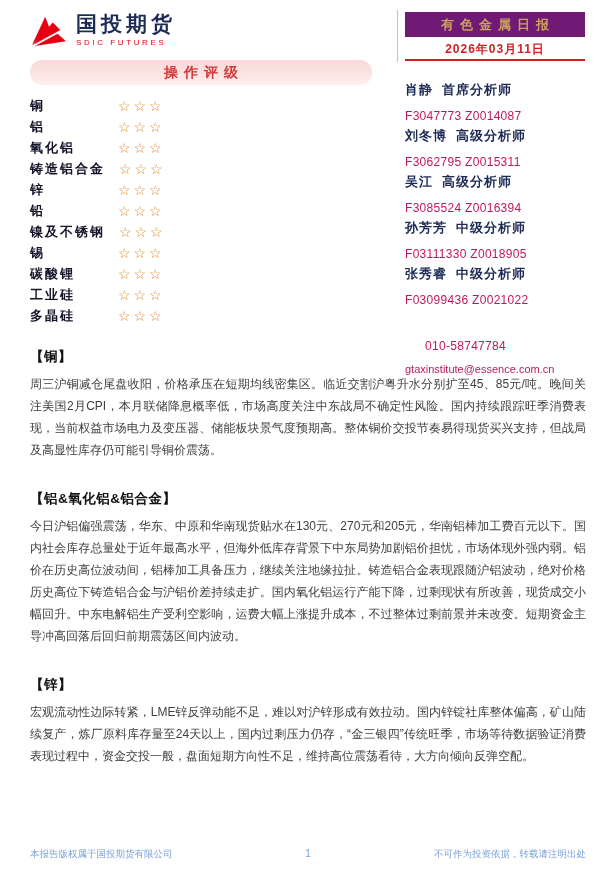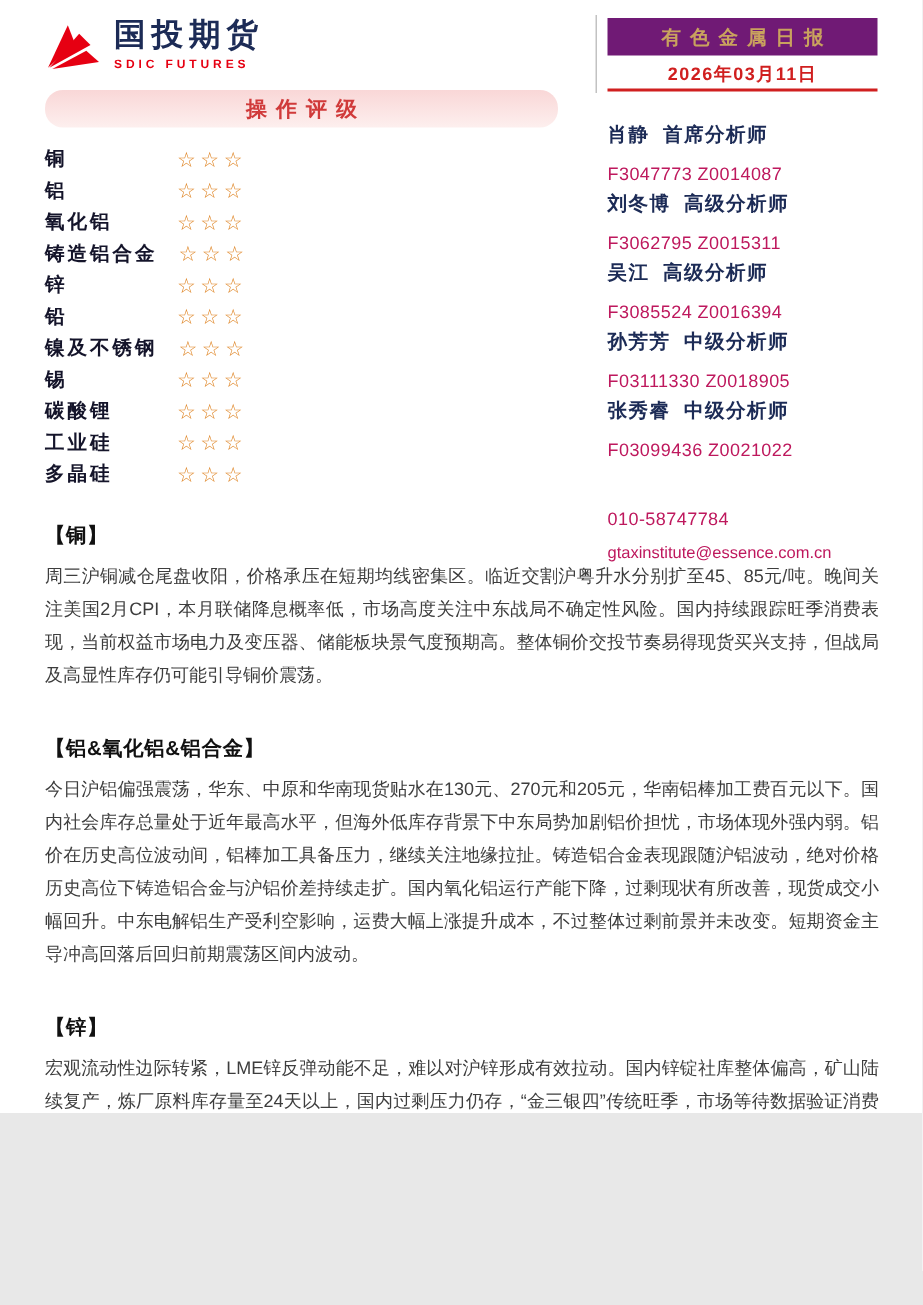--- a/index.html
+++ b/index.html
@@ -1,27 +1,27 @@
 <!DOCTYPE html>
 <html><head>
 <meta charset="utf-8">
 <style>
   html,body { margin:0; padding:0; background:#e8e8e8; }
   .page {
-    position:relative; width:615px; height:742px; margin:0 auto;
+    position:relative; width:615px; height:870px; margin:0 auto;
     background:#ffffff; overflow:hidden;
     font-family:"Liberation Sans", sans-serif;
   }
 
   
   .logo { position:absolute; top:13px; left:30px; display:flex; align-items:center; gap:8px; }
   .logo-icon svg { width:38px; height:34px; display:block; }
   .logo-text { display:flex; flex-direction:column; }
   .logo-cn { font-size:21px; font-weight:bold; color:#1c2b56; letter-spacing:4px; line-height:1.05; }
-  .logo-en { font-size:8px; color:#e60012; letter-spacing:2.6px; font-weight:bold; margin-top:2px; }
+  .logo-en { font-size:8px; color:#e60012; letter-spacing:2.6px; font-weight:normal; margin-top:2px; }
 
   .vdivider { position:absolute; left:397px; top:10px; width:1px; height:52px; background:#c2c2c2; }
 
   .title-box {
     position:absolute; left:405px; top:12px; width:180px; height:25px;
     background:#701a75; color:#c9a25e; font-size:13px; font-weight:bold; letter-spacing:6px;
     display:flex; align-items:center; justify-content:center; text-indent:6px;
   }
   .date {
     position:absolute; left:405px; top:41px; width:180px; text-align:center;
@@ -42,21 +42,21 @@
   .stars { color:#e08a2e; font-size:14px; letter-spacing:3px; margin-left:14px; white-space:nowrap; line-height:1; }
 
   
   .analysts { position:absolute; left:405px; top:81px; width:186px; }
   .a-name { height:23px; display:flex; font-size:13px; font-weight:bold; color:#1c2b56; letter-spacing:1px; }
   .a-name .a-title { margin-left:9px; }
   .a-ids, .contact-line {
     height:23px; display:flex; align-items:center;
     font-family:Liberation Sans, sans-serif; font-size:12px; color:#be185d; letter-spacing:0.3px;
   }
-  .contact-phone { margin-top:23px; }
+  .contact-phone { margin-top:23px;margin-left:20px; }
   .contact-email { font-size:11px; letter-spacing:0; }
 
   
   .body-text { position:absolute; left:30px; top:348px; width:556px; }
   .section h3 { margin:0 0 7px 0; font-size:13.5px; color:#111; font-weight:bold; letter-spacing:0.5px; }
   .section p { margin:0; font-size:12px; line-height:22px; color:#3d3d3d; text-align:justify; }
   .section + .section { margin-top:29px; }
 
   
   .footer { position:absolute; left:30px; top:848px; width:556px; font-size:9.5px; color:#7aa0d6; }

